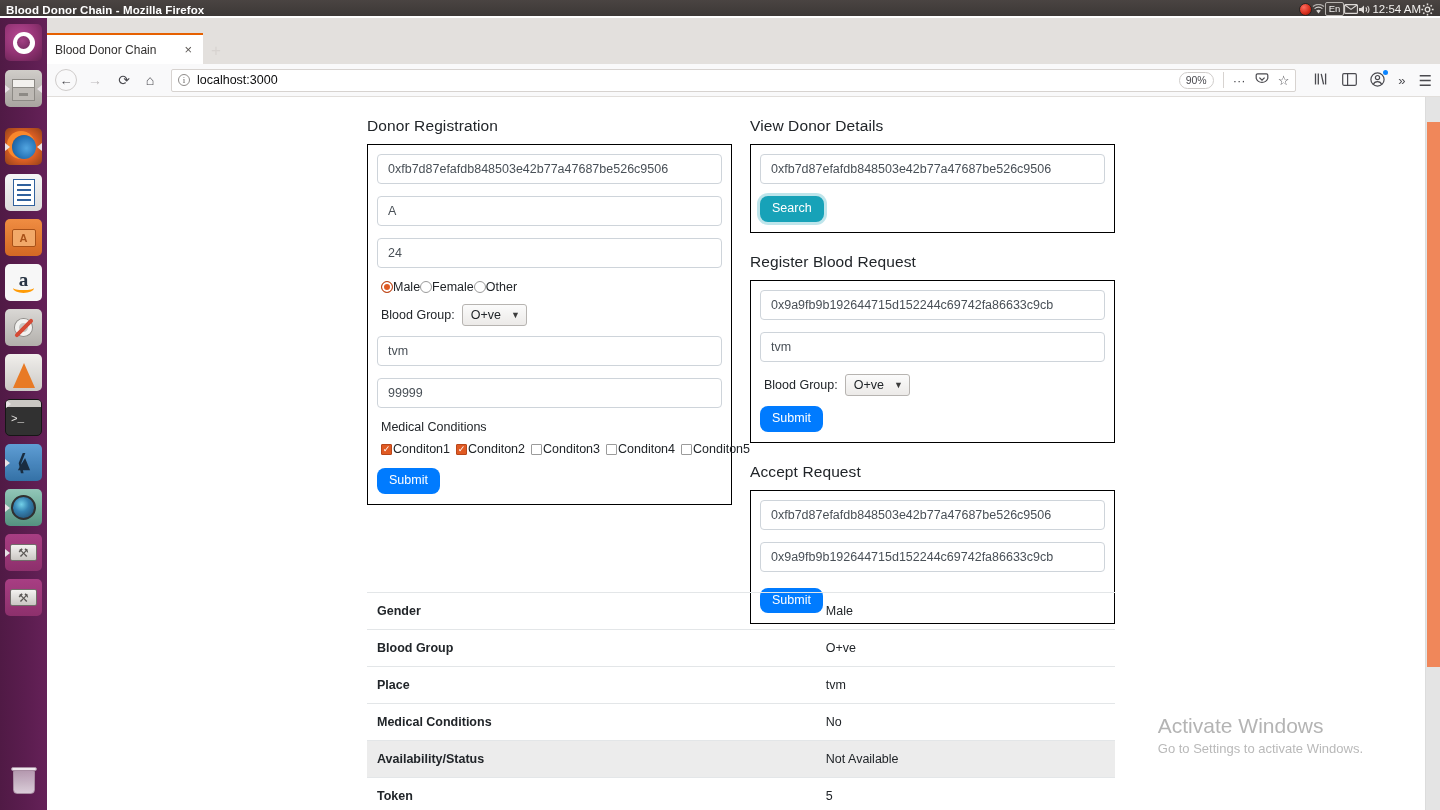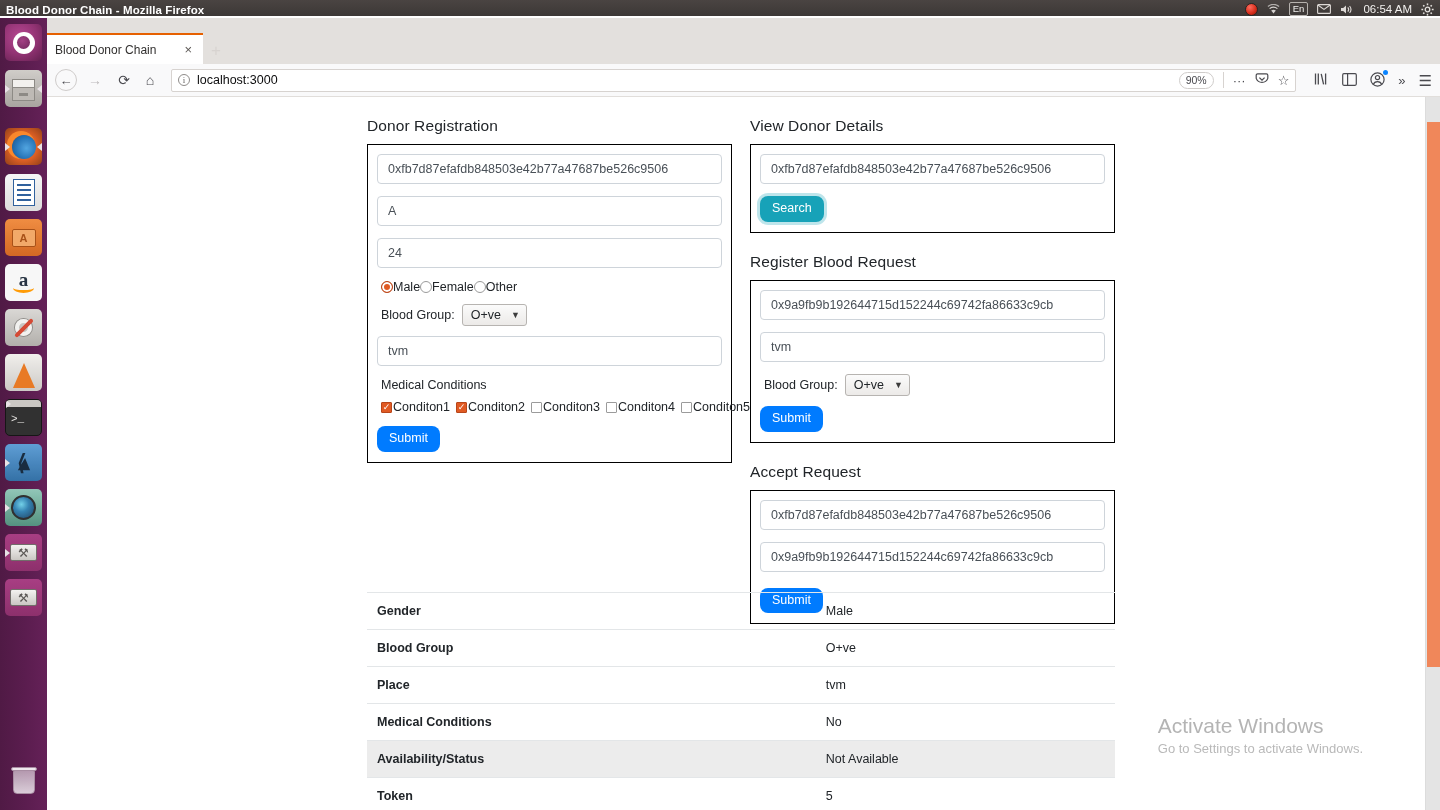--- a/index.html
+++ b/index.html
@@ -19,21 +19,21 @@
     display: flex; align-items: flex-end;
     color: #ffffff;
   }
   .os-title {
     font-size: 11.5px; font-weight: bold;
     margin-left: 6px; letter-spacing: 0.1px;
     color: #ffffff;
   }
   .os-tray {
     position: absolute; right: 6px; top: 0; height: 18px;
-    display: flex; align-items: center; gap: 9px;
+    display: flex; align-items: center; 
   }
   .tray-ico { font-size: 11px; color: #e8e6e3; line-height: 1; display:flex; align-items:center;}
   .tray-clock { font-size: 11.5px; color: #f2f0ee; }
   .tray-rec {
     width: 13px; height: 13px; border-radius: 50%;
     background: radial-gradient(circle at 35% 30%, #ff6b5e 0%, #d32b18 60%, #7a1409 100%);
     border: 1.5px solid #2a2422;
   }
   .tray-en {
     font-size: 9.5px; color: #efeeec; border: 1px solid #b6b2ae;
@@ -305,21 +305,21 @@
           <path d="M0.9 1 L7 5.4 L13.1 1" fill="none" stroke="#ddd9d6" stroke-width="1.1"></path>
         </svg>
     </span>
     <span class="tray-ico">
       <svg width="14" height="11" viewBox="0 0 14 11">
           <path d="M1 4 H3.2 L6 1.4 V9.6 L3.2 7 H1 Z" fill="#ddd9d6"></path>
           <path d="M7.8 3.4 Q9.6 5.5 7.8 7.6" stroke="#ddd9d6" stroke-width="1.1" fill="none"></path>
           <path d="M9.6 2 Q12.4 5.5 9.6 9" stroke="#ddd9d6" stroke-width="1.1" fill="none"></path>
         </svg>
     </span>
-    <span class="tray-clock">06:54 AM</span>
+    <span class="tray-clock">12:54 AM</span>
     <span class="tray-ico">
       <svg width="13" height="13" viewBox="0 0 13 13">
           <circle cx="6.5" cy="6.5" r="2.3" fill="none" stroke="#e4e1de" stroke-width="1.3"></circle>
           <g stroke="#e4e1de" stroke-width="1.5">
             <line x1="6.5" y1="0.4" x2="6.5" y2="2.2"></line>
             <line x1="6.5" y1="10.8" x2="6.5" y2="12.6"></line>
             <line x1="0.4" y1="6.5" x2="2.2" y2="6.5"></line>
             <line x1="10.8" y1="6.5" x2="12.6" y2="6.5"></line>
             <line x1="2.2" y1="2.2" x2="3.4" y2="3.4"></line>
             <line x1="9.6" y1="9.6" x2="10.8" y2="10.8"></line>
@@ -493,20 +493,21 @@
 
           <div class="bg-row">
             <span class="lbl">Blood Group:</span>
             <span class="sel">
               <span>O+ve</span>
               <span class="caret">▼</span>
             </span>
           </div>
 
           <input class="fld" type="text" value="tvm" style="">
+          <input class="fld" type="text" value="99999" style="">
 
           <div class="mc-label">Medical Conditions</div>
           <div class="cb-row">
             <label>
               <span class="cbx on"></span>
               <span>Conditon1</span>
             </label>
             <label>
               <span class="cbx on"></span>
               <span>Conditon2</span>

